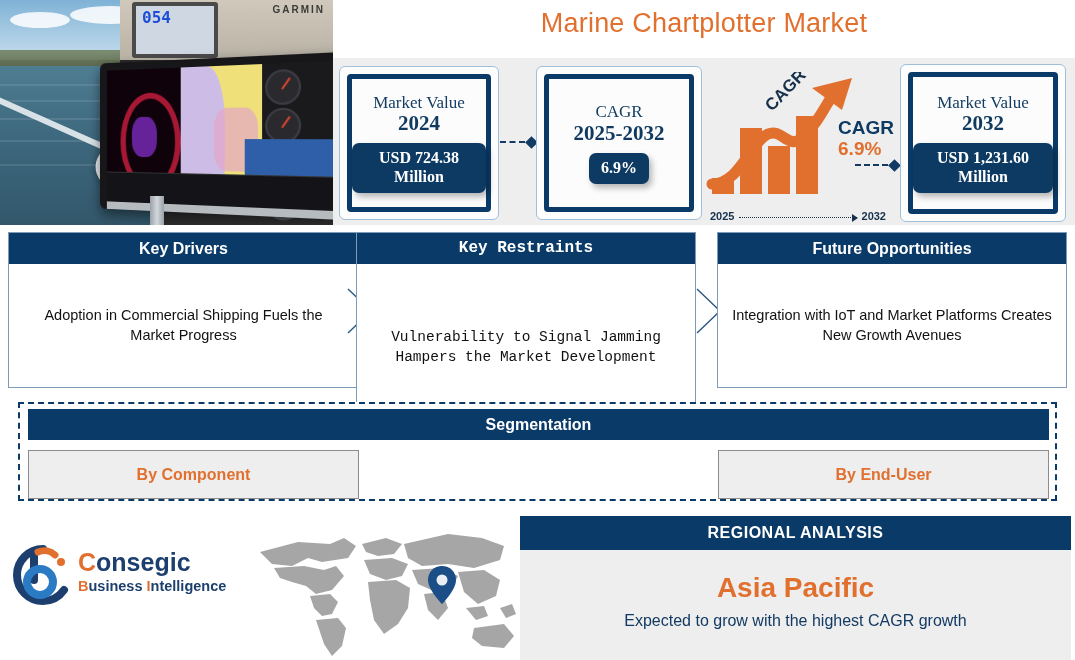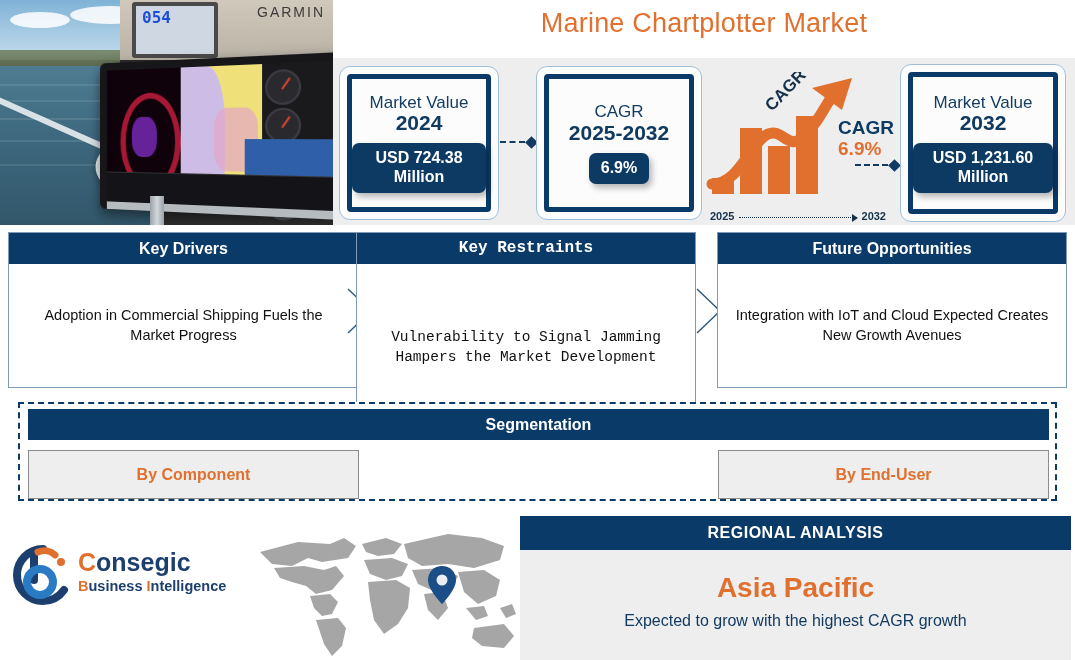--- a/index.html
+++ b/index.html
@@ -30,22 +30,22 @@
   .rail{position:absolute;left:-10px;top:120px;width:120px;height:6px;background:#e9eef1;
         transform:rotate(24deg);border-radius:3px;opacity:.9;}
   .fender{position:absolute;left:95px;top:140px;width:110px;height:42px;background:#e8ecef;
           border-radius:22px;transform:rotate(-10deg);box-shadow:0 2px 6px rgba(0,0,0,.3);}
   .fender:after{content:"";position:absolute;left:8px;top:-6px;width:40px;height:40px;
           border:5px dashed #b34a4a;border-radius:50%;opacity:.55;}
   .helm{position:absolute;right:0;top:0;width:170px;height:225px;
         background:linear-gradient(135deg,#1b1b1b,#3a3a3a);}
   .garmin-top{position:absolute;left:120px;top:0;width:215px;height:60px;
         background:linear-gradient(#cfc8bb,#b9b2a5);border-bottom:3px solid #2a2a2a;}
-  .garmin-label{position:absolute;right:10px;top:4px;color:#3a3a3a;font-size:14px;
-        font-weight:normal;letter-spacing:2px;}
+  .garmin-label{position:absolute;right:10px;top:4px;color:#3a3a3a;font-size:10px;
+        font-weight:bold;letter-spacing:2px;}
   .compass{position:absolute;left:132px;top:2px;width:78px;height:48px;
         background:#cfd8e2;border:4px solid #4a4a4a;border-radius:3px;}
   .compass-num{position:absolute;left:6px;top:2px;color:#1d4ed8;font-size:16px;font-weight:bold;
         font-family:"DejaVu Sans Mono",monospace;}
   .plotter{position:absolute;left:88px;top:58px;width:240px;height:140px;background:#0f0f10;
         border:8px solid #17171a;border-radius:6px;transform:perspective(380px) rotateY(-13deg);
         box-shadow:0 6px 14px rgba(0,0,0,.5);}
   .scr{position:absolute;left:0;top:0;width:100%;height:100%;display:flex;}
   .scr-radar{width:36%;background:#10020a;position:relative;}
   .scr-radar:before{content:"";position:absolute;left:18%;top:18%;width:64%;height:64%;
@@ -68,21 +68,21 @@
   .scr-blue{position:absolute;left:62%;bottom:22%;width:38%;height:26%;background:#2f5fa8;}
   .plotter-chin{position:absolute;left:0;bottom:-8px;width:100%;height:8px;background:#b6bbc0;}
   .mount{position:absolute;left:150px;top:196px;width:14px;height:29px;
         background:linear-gradient(90deg,#9aa1a8,#d3d8dc,#9aa1a8);}
 
   .title{position:absolute;left:333px;top:8px;width:742px;text-align:center;
         color:#e1702f;font-size:27px;font-weight:normal;letter-spacing:.2px;}
 
   .statband{position:absolute;left:333px;top:58px;width:742px;height:167px;background:#eeeeee;}
 
-  .statbox{position:absolute;background:#fdfdfd;border:1px solid #9fc0dd;border-radius:11px;}
+  .statbox{position:absolute;background:#fdfdfd;border:1px solid #9fc0dd;border-radius:6px;font-family:Liberation Serif, serif;}
   .statbox .inner{position:absolute;left:7px;top:7px;right:7px;bottom:7px;
         border:5px solid #0a3a68;border-radius:4px;background:#fcfcfc;
         display:flex;flex-direction:column;align-items:center;justify-content:center;}
   .sb-label{color:#143d63;font-size:17px;line-height:1.15;text-align:center;}
   .sb-year{color:#103a60;font-size:21px;font-weight:bold;line-height:1.15;margin-top:-1px;}
   .sb-pill{margin-top:8px;background:#0d3a63;color:#fff;font-weight:bold;font-size:16px;
         text-align:center;line-height:1.18;border-radius:7px;padding:6px 12px;
         box-shadow:3px 4px 6px rgba(0,0,0,.28);}
 
   #box2024{left:339px;top:66px;width:158px;height:152px;}
@@ -278,21 +278,21 @@
   </div>
   <div class="chev" id="chev2">
     <svg width="26" height="46" viewBox="0 0 26 46">
         <polyline points="1,1 24,23 1,45" fill="#fff" stroke="#2a5780" stroke-width="1.4"></polyline>
       </svg>
   </div>
 
   <div class="panel" id="pnl3">
     <div class="head">Future Opportunities</div>
     <div class="body">
-        <span>Integration with IoT and Cloud Expected Creates New Growth Avenues</span>
+        <span>Integration with IoT and Market Platforms Creates New Growth Avenues</span>
       </div>
   </div>
 
   <div class="segwrap">
     <div class="seghead">Segmentation</div>
     <div class="segrow">
       <div class="segcell">By Component</div>
       <div class="segcell">By End-User</div>
     </div>
   </div>

